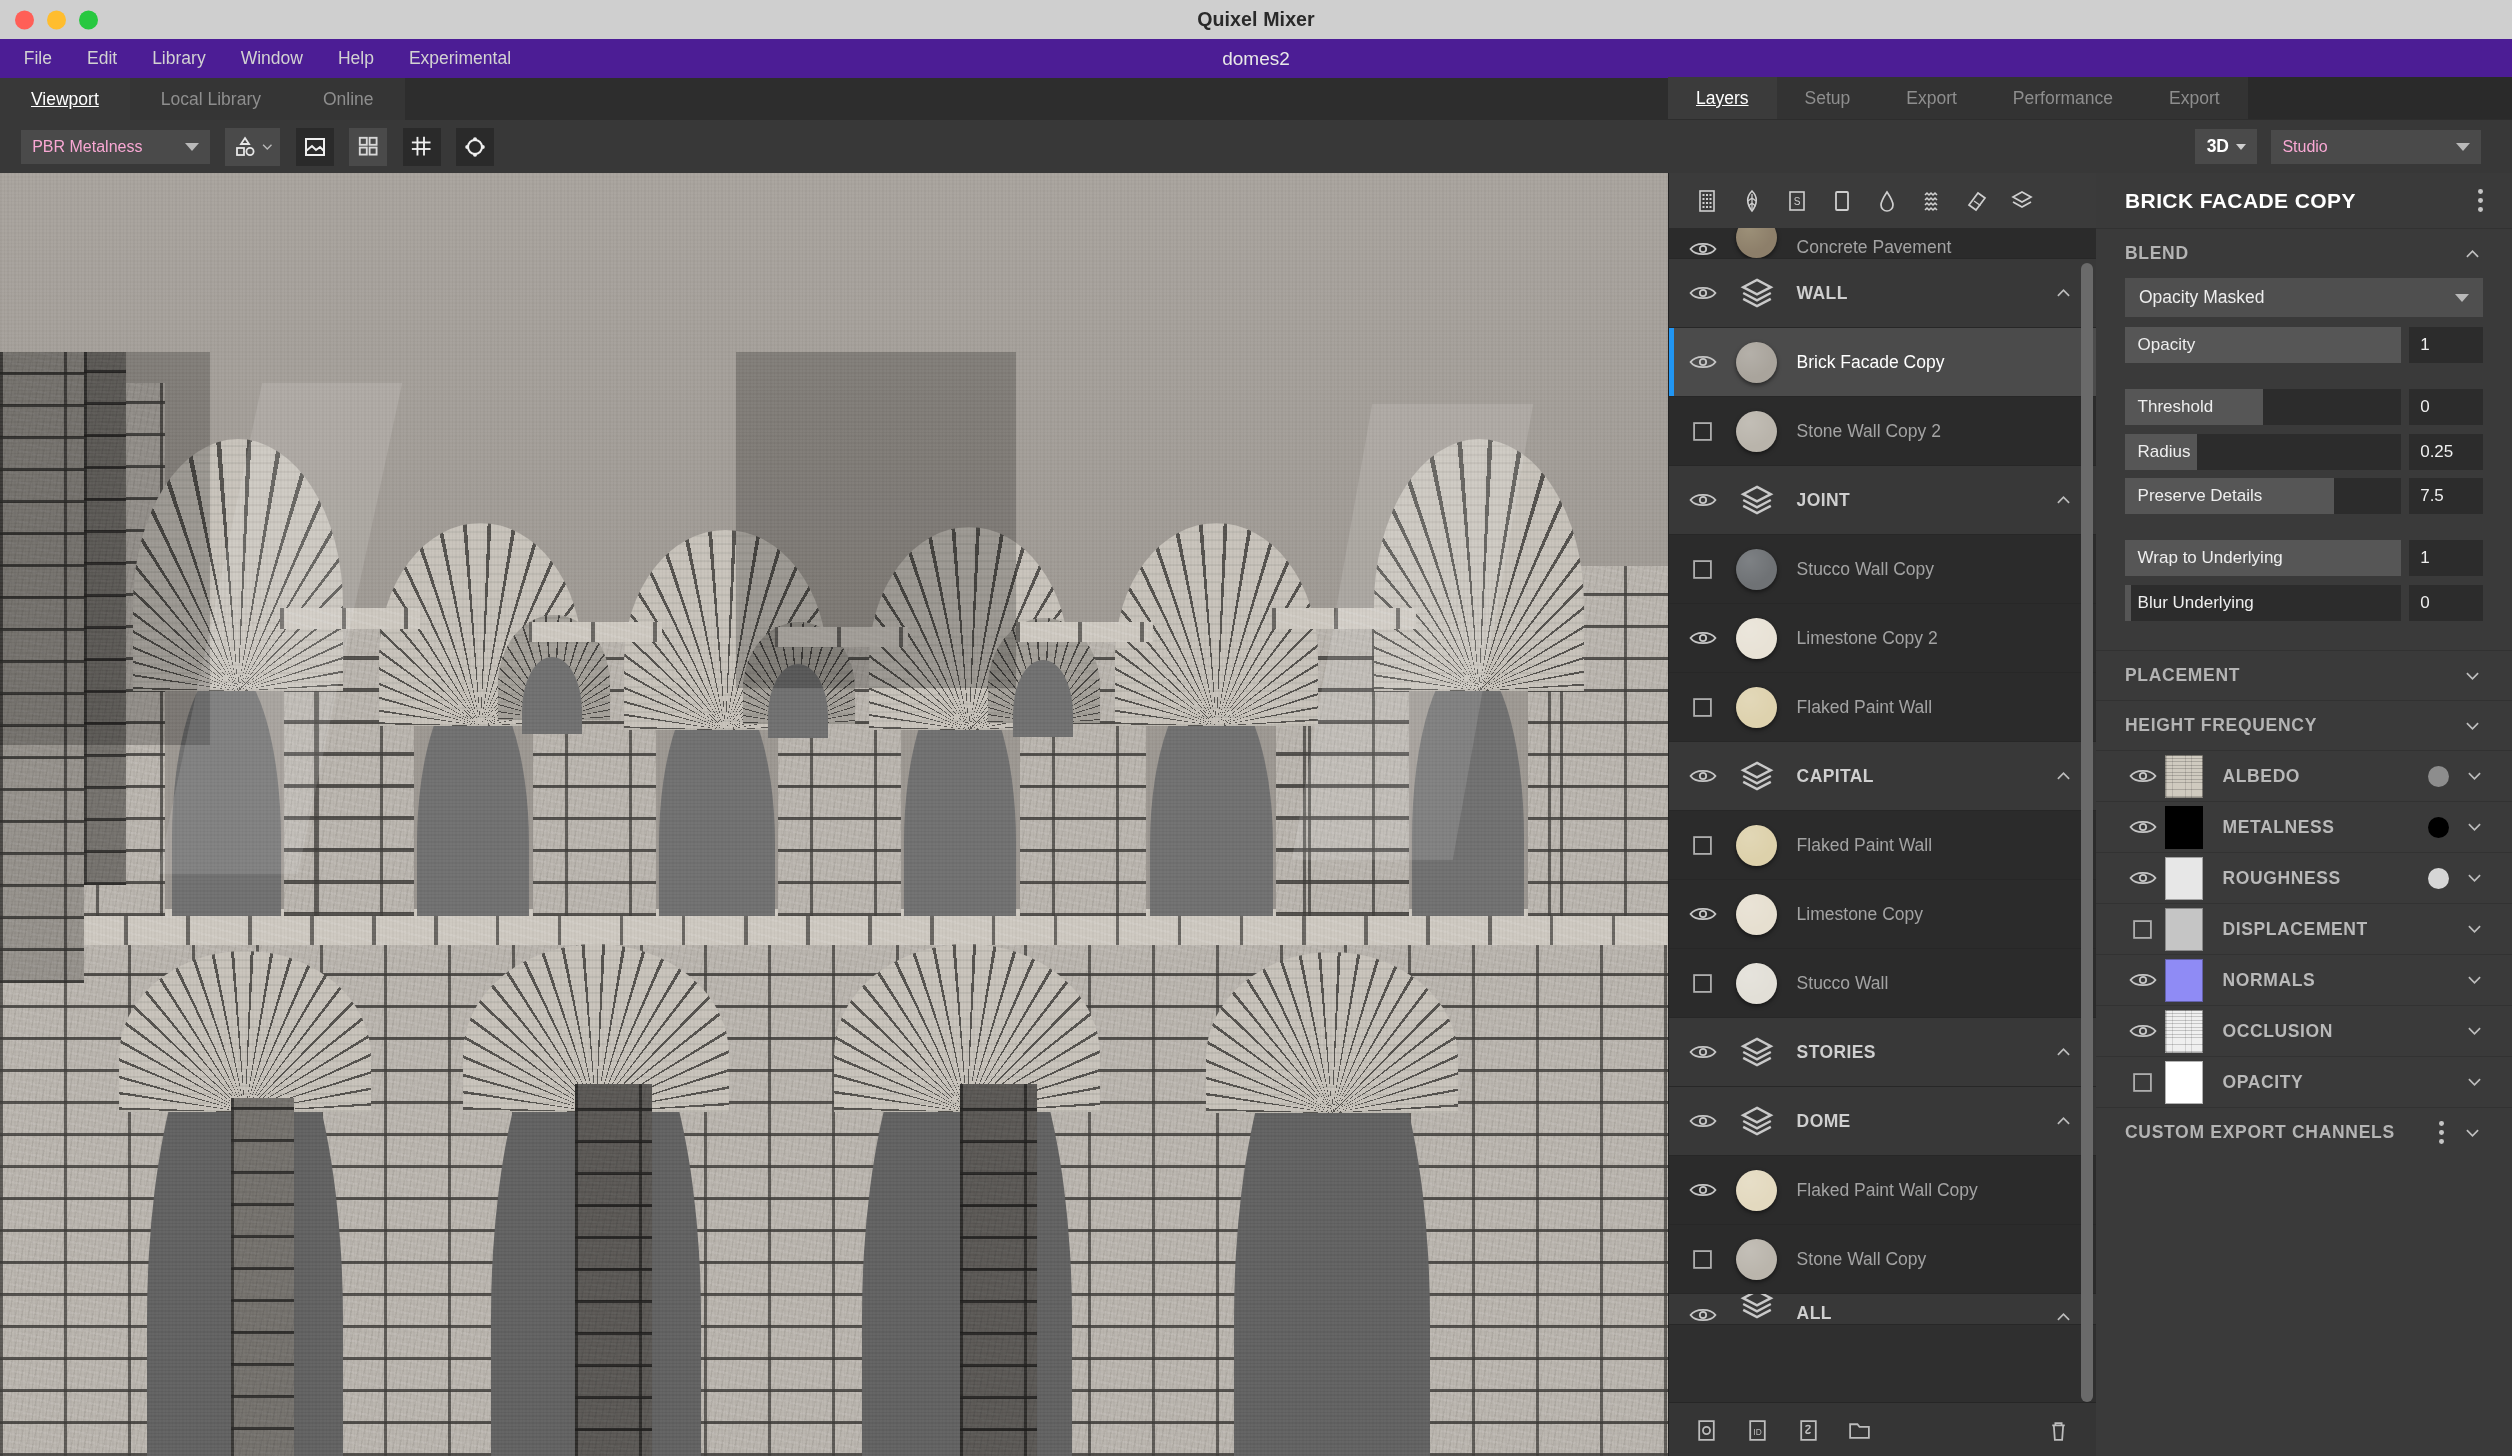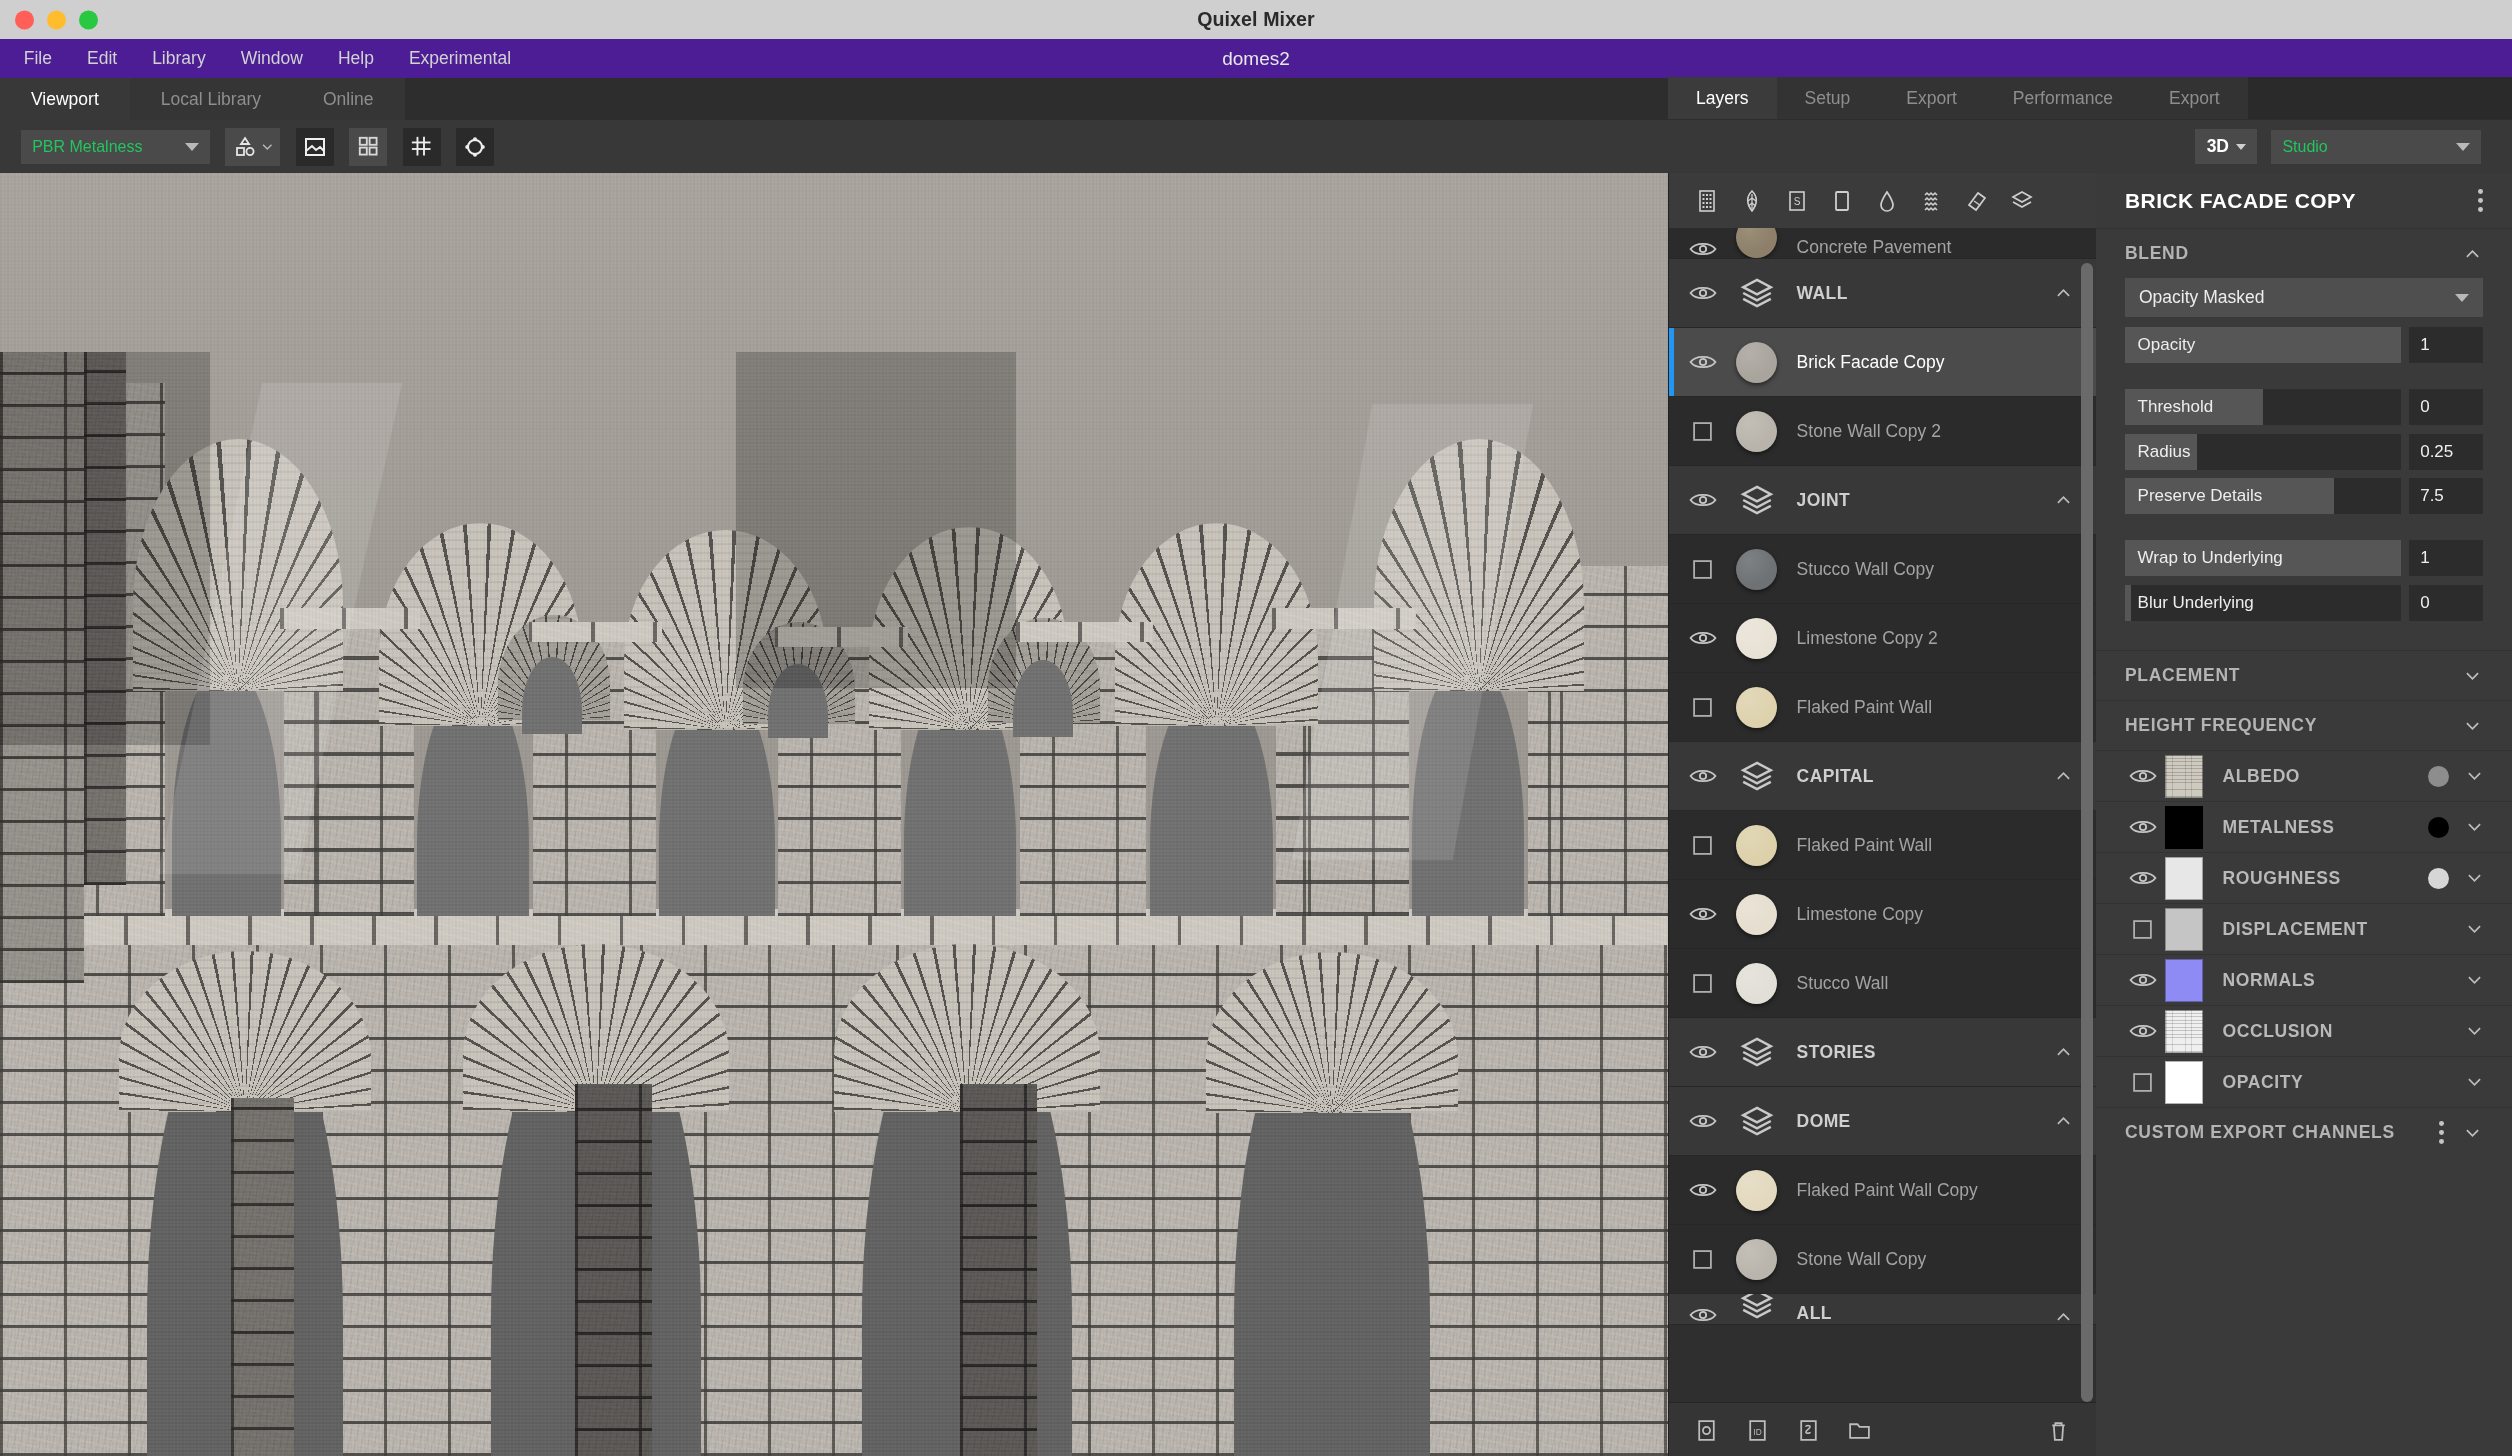--- a/index.html
+++ b/index.html
@@ -20,28 +20,28 @@
     padding-left:15.4px; gap:0; position:relative; }
   .menuitem { color:#d2d2d2; font-size:17.5px; padding:0 17.5px; cursor:default; white-space:nowrap;}
   .menuitem:first-child{ padding-left:8.4px; }
   .doc-title { position:absolute; left:0; right:0; text-align:center; color:#e8e8e8;
     font-size:19px; pointer-events:none; }
 
   
   .tabrow { height:42px; background:#2d2d2d; display:flex; align-items:flex-end; }
   .tab { height:42px; line-height:42px; padding:0 31px; font-size:17.5px; color:#8e8e8e;
     background:#2d2d2d; cursor:pointer; }
-  .tab.active { color:#ffffff; background:#383838; }
+  .tab.active { color:#ffffff; background:#383838;text-decoration:underline; }
   .tab.sub { background:#353535; }
 
   
   .toolbar { height:53px; background:#383838; display:flex; align-items:center;
     padding:0 21px; gap:15.4px; position:relative; }
   .select { background:#4a4a4a; height:34px; min-width:168px; display:flex; align-items:center;
-    justify-content:space-between; padding:0 11.2px; color:#22c55e; font-size:16px; cursor:pointer; }
+    justify-content:space-between; padding:0 11.2px; color:#f9a8d4; font-size:16px; cursor:pointer; }
   .caret-dn { width:0;height:0;border-left:7.7px solid transparent;border-right:7.7px solid transparent;
     border-top:8.4px solid #b9b9b9; }
   .tbtn { width:38px; height:38px; display:flex; align-items:center; justify-content:center;
     cursor:pointer; background:#2a2a2a; }
   .tbtn.alt { background:#4a4a4a; }
   .tbtn.wide { width:55px; gap:4.2px; }
   .tb-right { margin-left:auto; display:flex; align-items:center; gap:14px; padding-right:9.8px;}
   .btn3d { background:#4a4a4a; height:35px; display:flex; align-items:center; gap:7px;
     padding:0 11.2px; color:#fff; font-size:17.5px; font-weight:bold; cursor:pointer; }
   .chev-sm { width:0;height:0;border-left:5.6px solid transparent;border-right:5.6px solid transparent;

